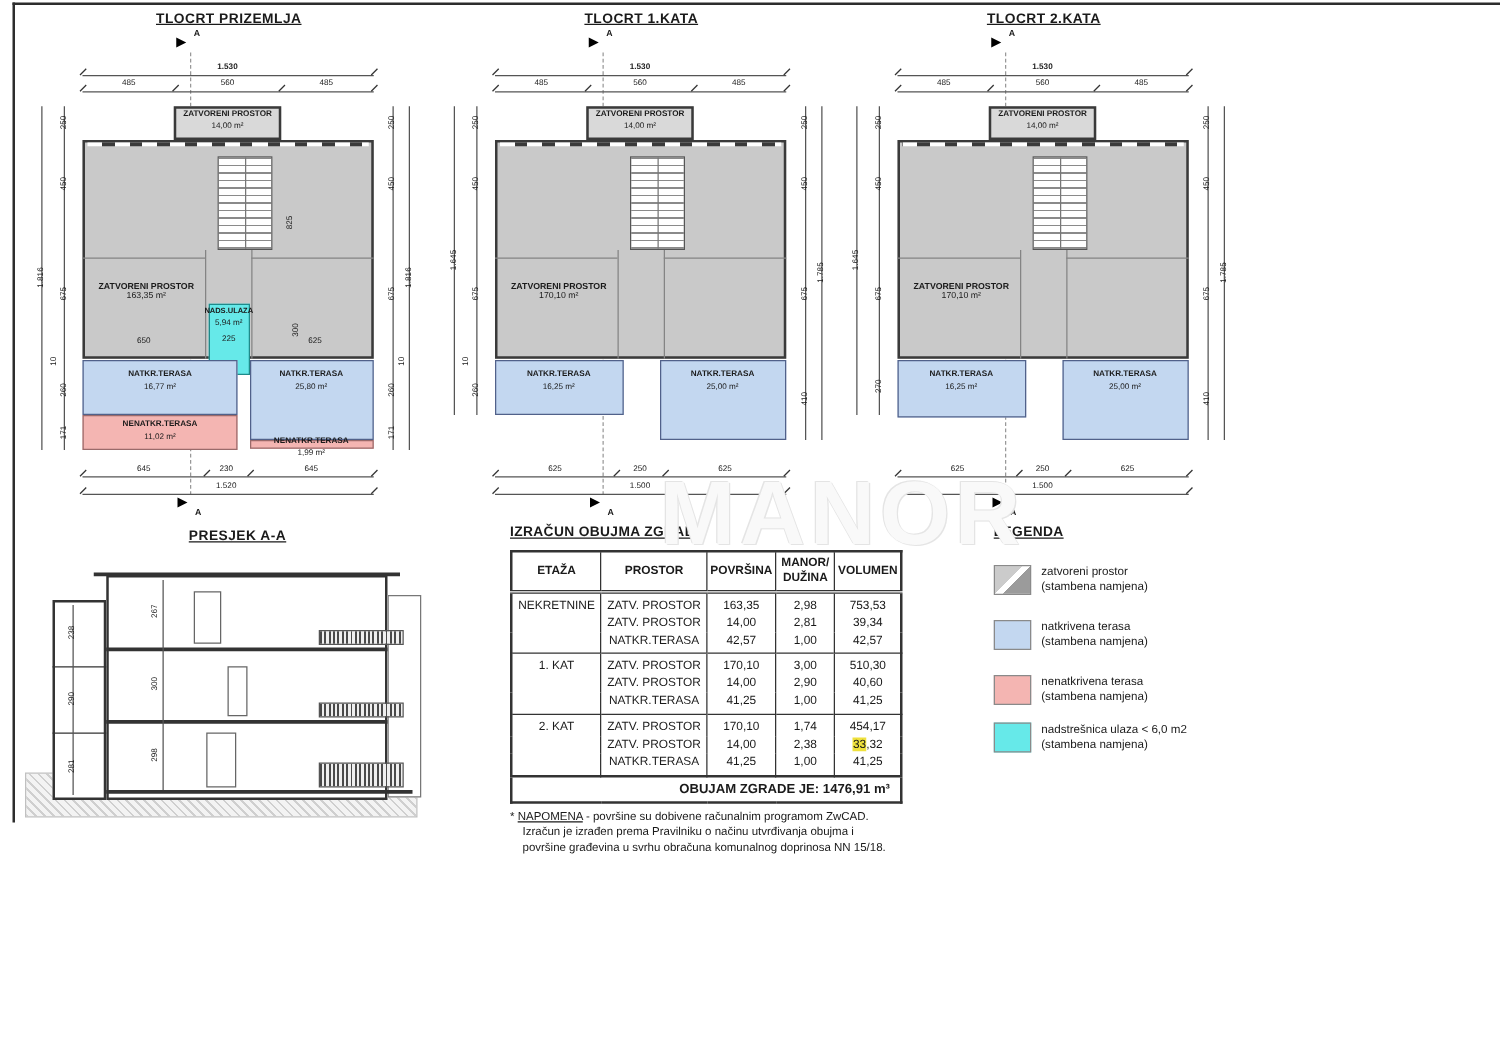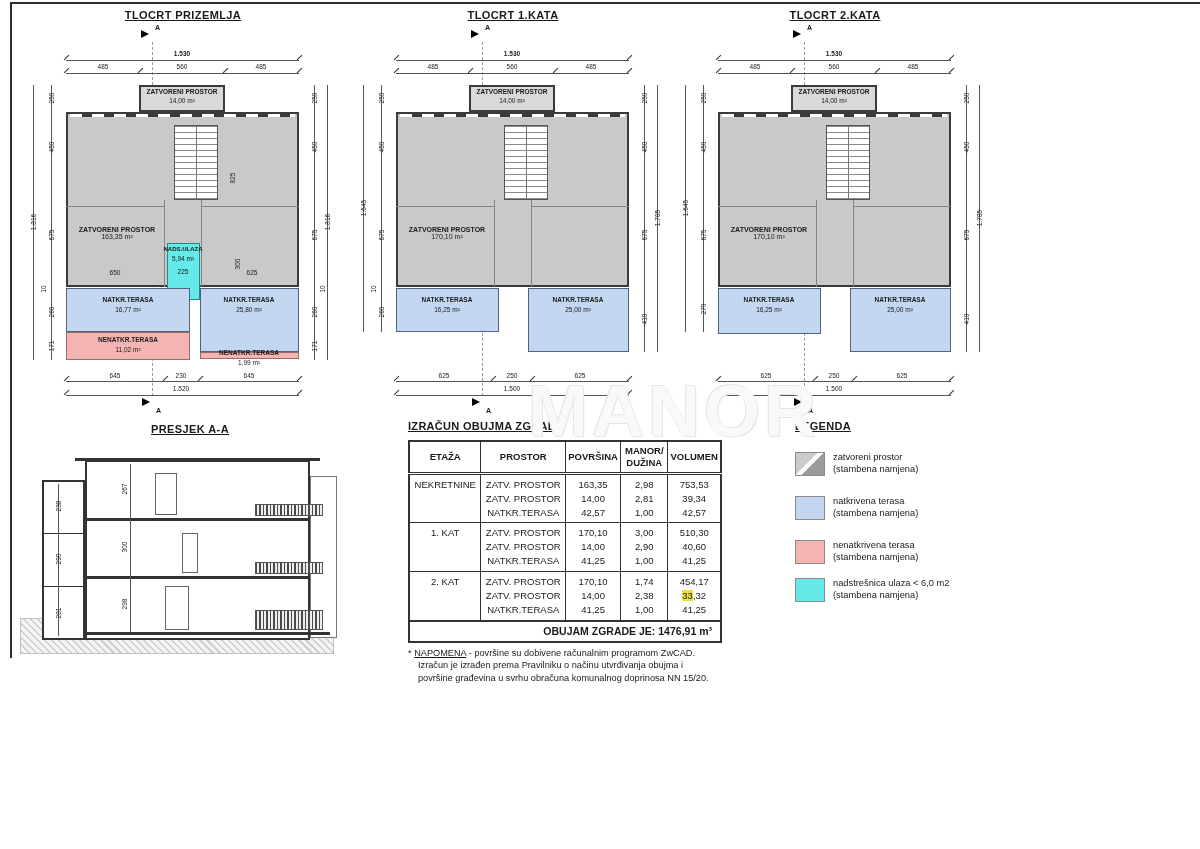--- a/index.html
+++ b/index.html
@@ -433,21 +433,21 @@
       </tbody>
       <tfoot>
         <tr>
             <td colspan="5">OBUJAM ZGRADE JE: 1476,91 m³</td>
           </tr>
       </tfoot>
     </table>
     <div id="note">
       <div><span>*</span> <span class="u">NAPOMENA</span><span> - površine su dobivene računalnim programom ZwCAD.</span></div>
       <div class="ind">Izračun je izrađen prema Pravilniku o načinu utvrđivanja obujma i</div>
-      <div class="ind">površine građevina u svrhu obračuna komunalnog doprinosa NN 15/20.</div>
+      <div class="ind">površine građevina u svrhu obračuna komunalnog doprinosa NN 15/18.</div>
     </div>
   </div>
 
   <div id="legend">
     <div class="sect-title">LEGENDA</div>
     <div class="litem" style="top:32px">
       <div class="sw" style="background:linear-gradient(135deg,#cbcbcb 0 44%,#ffffff 44% 56%,#9b9b9b 56%)"></div>
       <div class="lt">
           <div>zatvoreni prostor</div>
           <div>(stambena namjena)</div>

